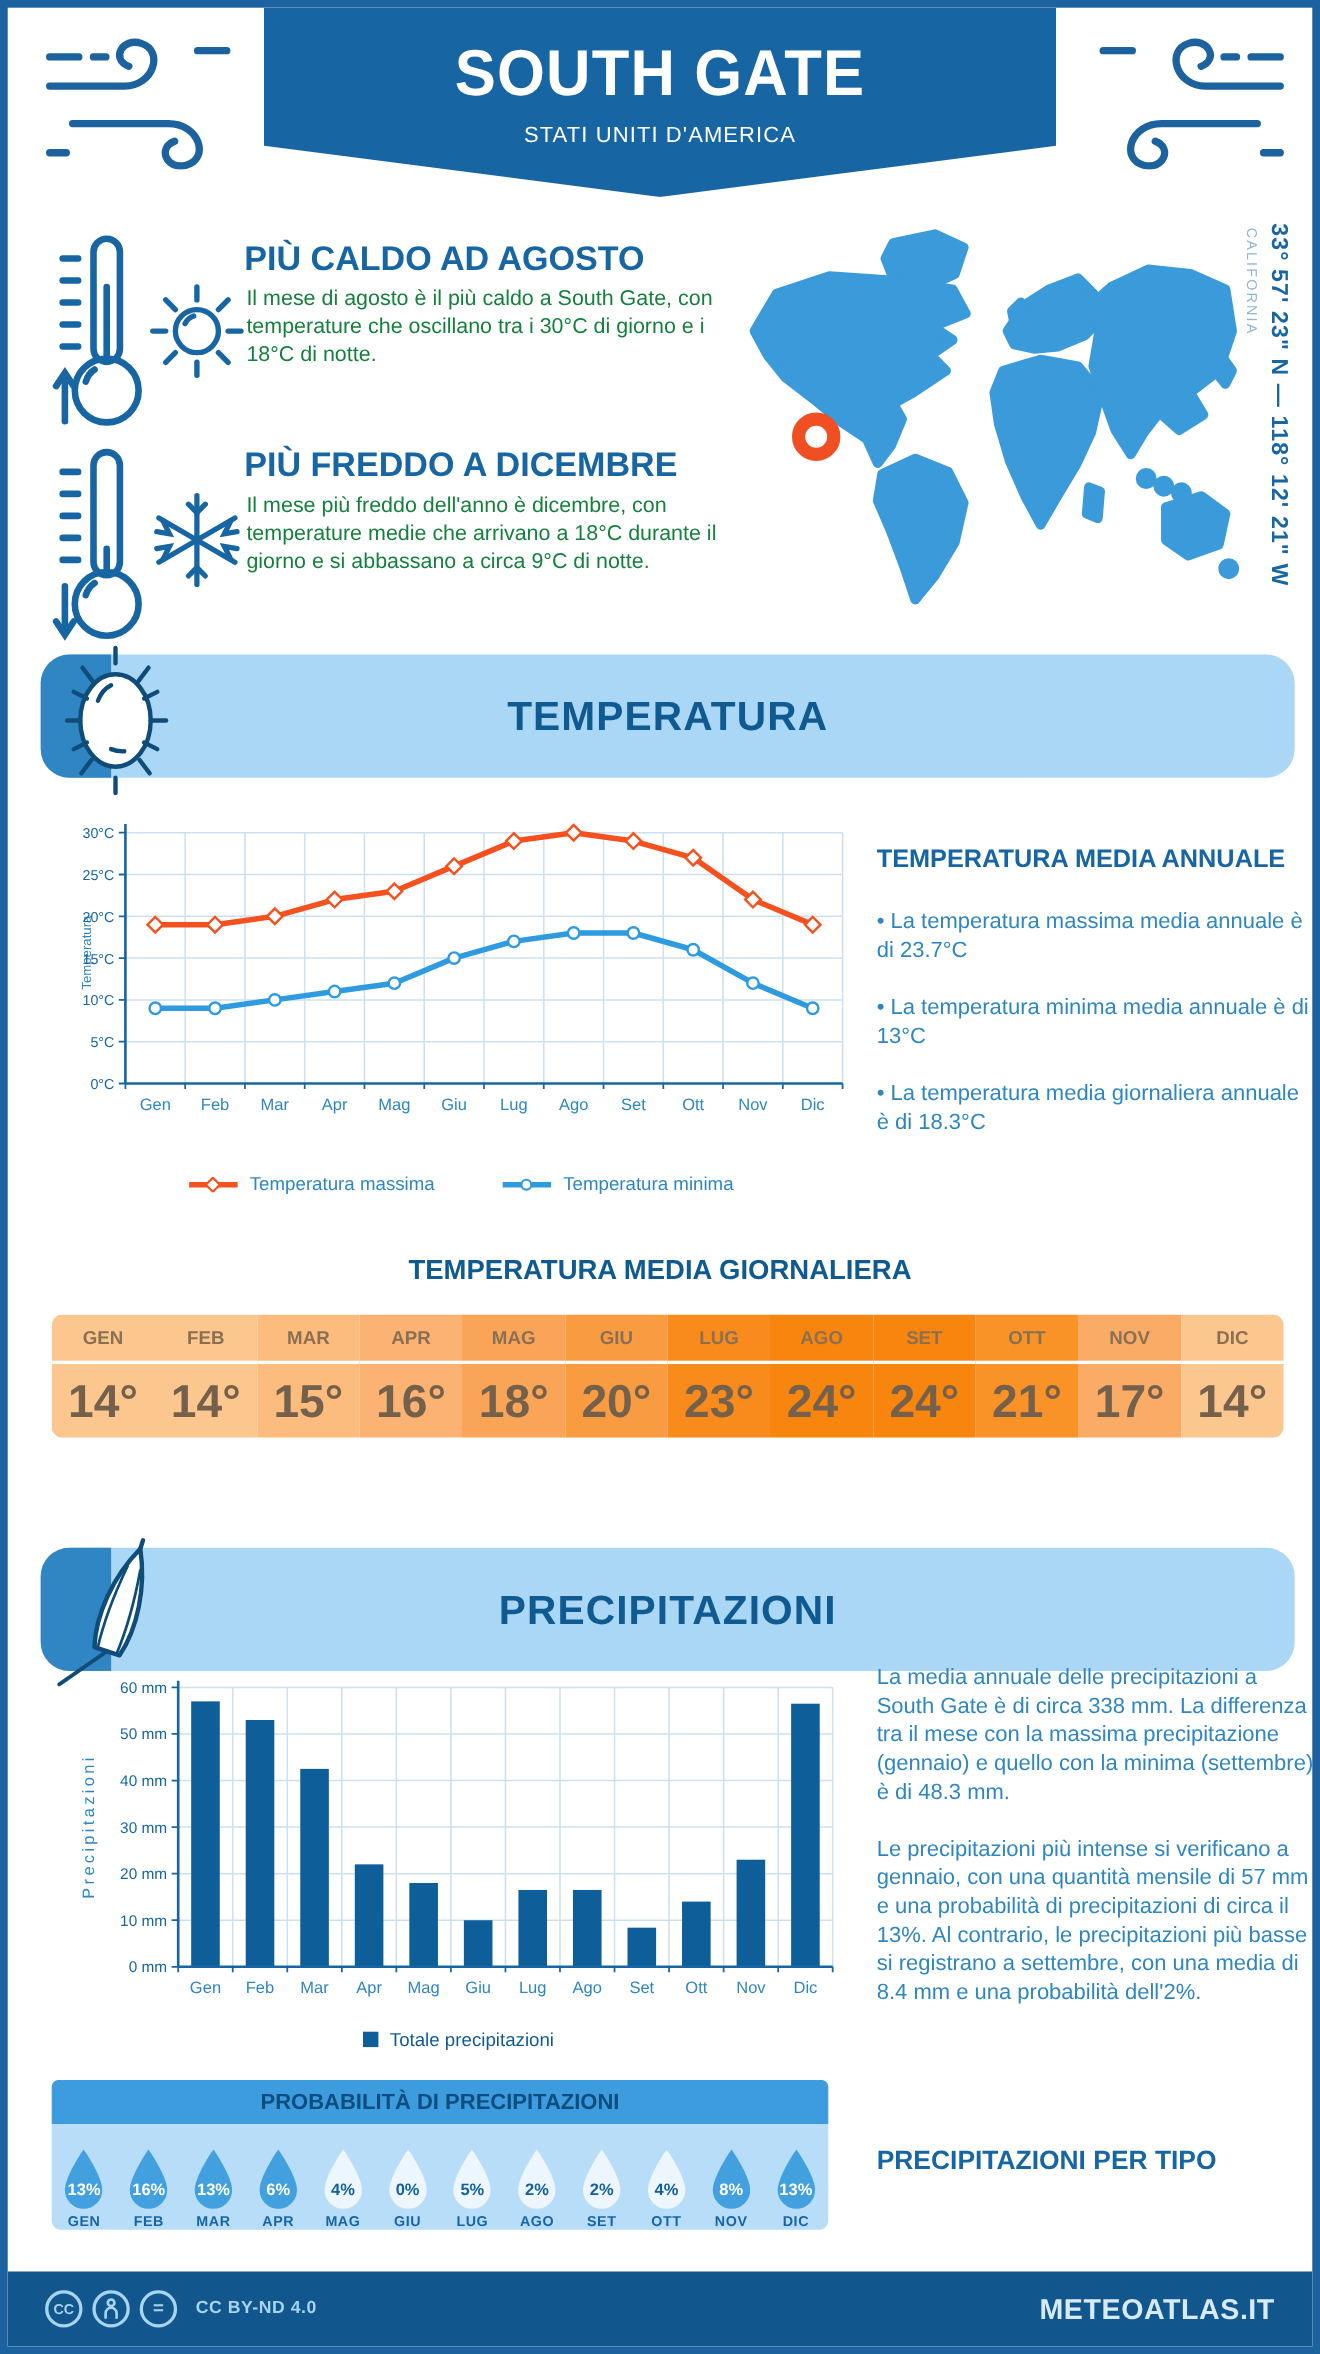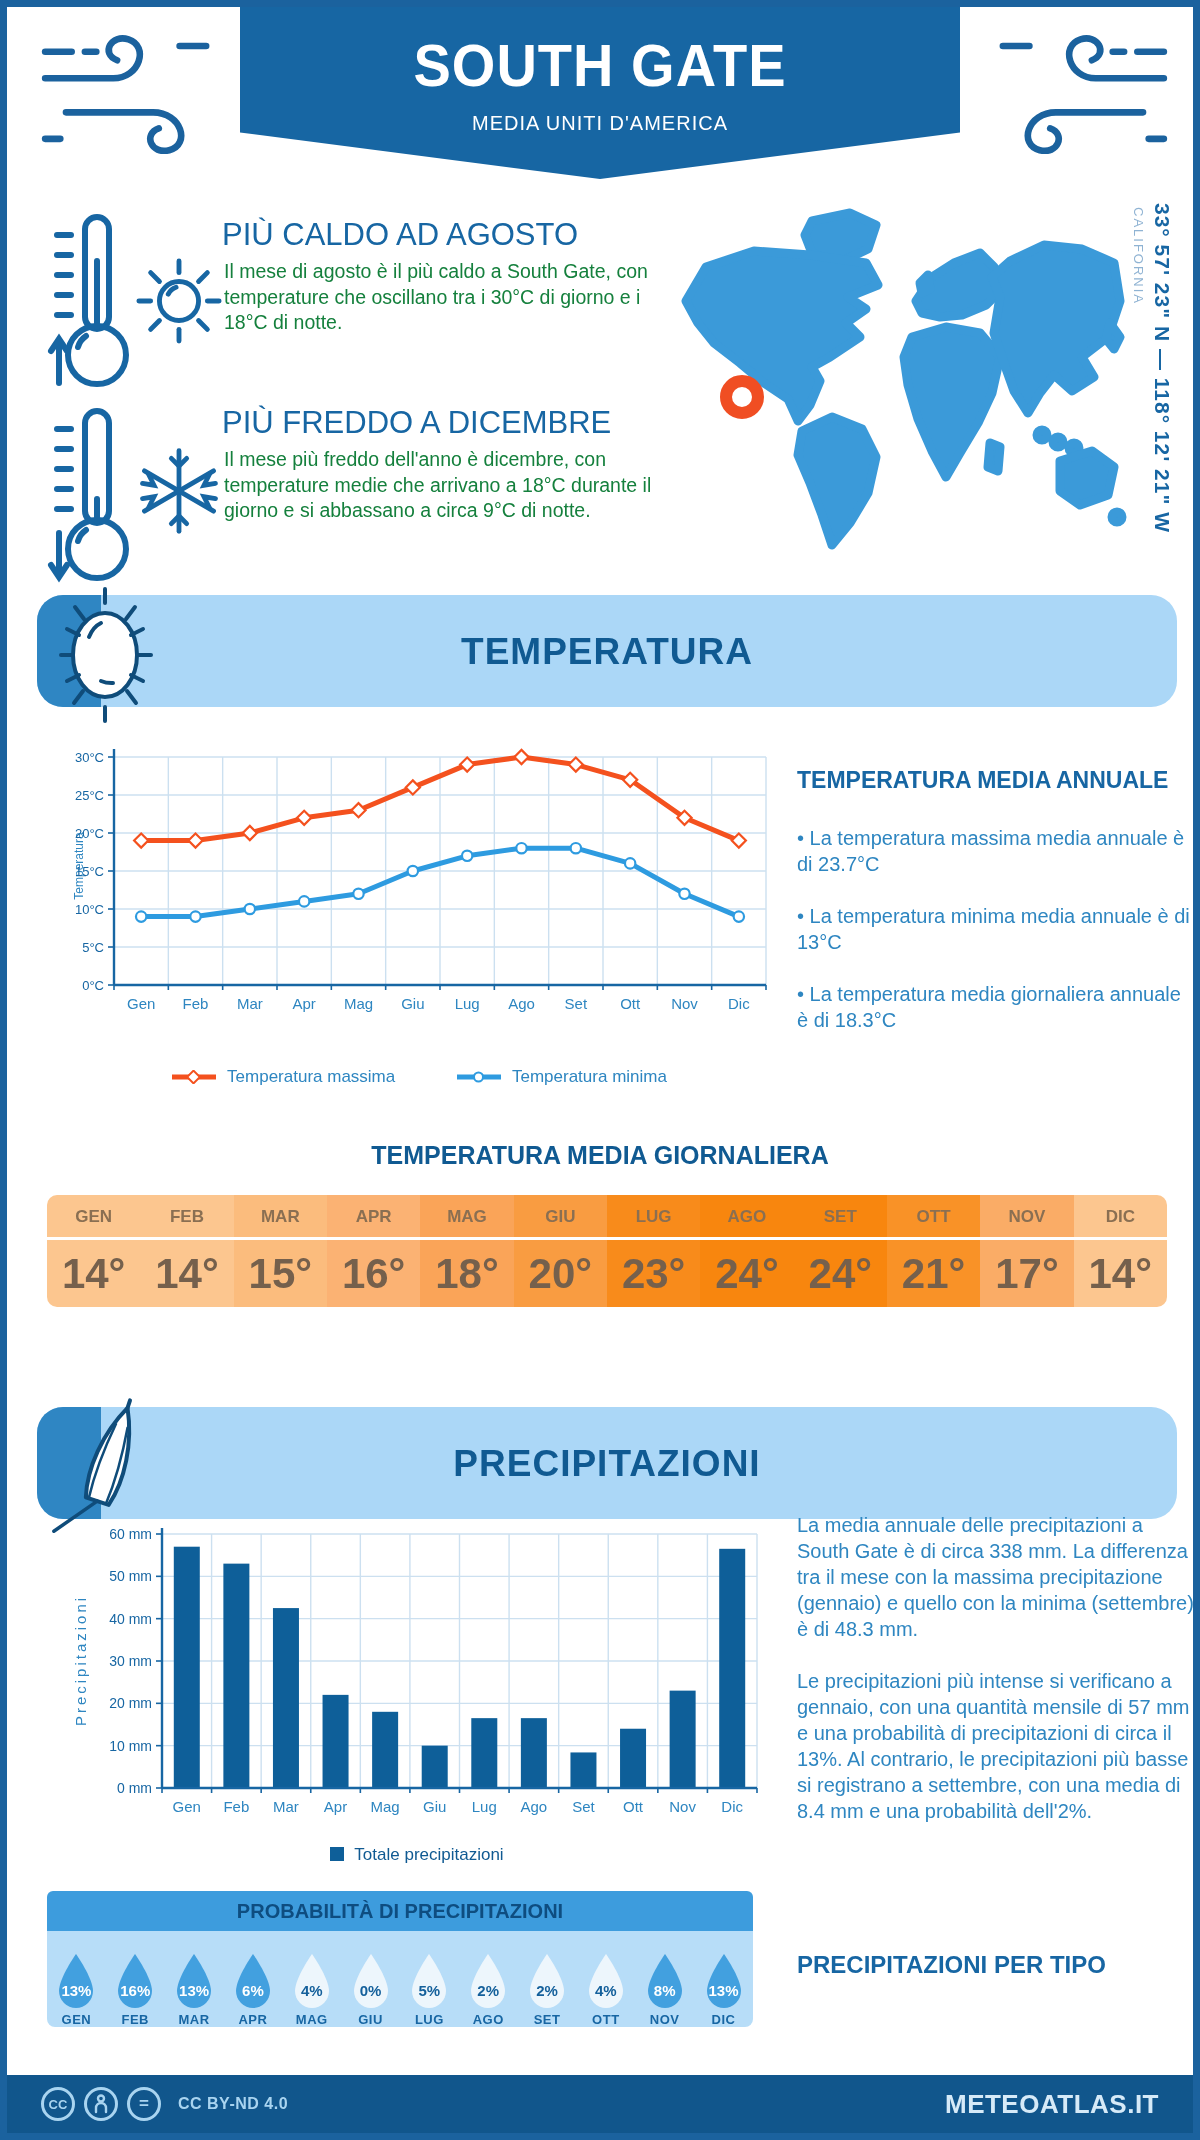--- a/index.html
+++ b/index.html
@@ -8,21 +8,21 @@
         font-family:"Liberation Sans","DejaVu Sans",sans-serif;padding-left:31px;}
   .abs{position:absolute;}
 
   
   .hdr-banner{left:233px;top:0;width:720px;height:172px;background:#1766A3;
     clip-path:polygon(0 0,100% 0,100% 73%,50% 100%,0 73%);text-align:center;color:#fff;}
   .hdr-title{margin-top:26px;font-size:56px;font-weight:bold;letter-spacing:1px;transform:scaleY(1.05);}
   .hdr-sub{margin-top:14px;font-size:20px;letter-spacing:1px;}
 
   
-  .hl-heading{font-size:31px;font-weight:normal;color:#1766A3;}
+  .hl-heading{font-size:31px;font-weight:bold;color:#1766A3;}
   .hl-body{font-size:19.5px;line-height:1.32;color:#15803d;}
 
   
   .vtext{writing-mode:vertical-rl;}
   .coords{font-size:21px;font-weight:bold;color:#1766A3;letter-spacing:1px;}
   .region{font-size:13px;color:#8FB3D3;letter-spacing:2px;}
 
   
   .sec-banner{width:1140px;height:112px;background:#ABD7F7;border-radius:26px;}
   .sec-accent{position:absolute;left:0;top:0;width:64px;height:112px;background:#2F86C3;border-radius:26px 0 0 26px;}
@@ -52,21 +52,21 @@
   
   .prob-card{left:40px;top:1884px;width:706px;}
   .prob-head{height:40px;background:#3D9CDD;border-radius:6px 6px 0 0;display:flex;align-items:center;justify-content:center;
     font-size:20px;font-weight:bold;color:#0E4D80;}
   .prob-body{height:96px;background:#B7DDF8;border-radius:0 0 8px 8px;display:flex;align-items:flex-end;padding-top:6px;box-sizing:border-box;}
   .drop-col{flex:1;position:relative;display:flex;flex-direction:column;align-items:center;}
   .drop-col .pct{position:absolute;top:30px;width:100%;text-align:center;font-size:15px;font-weight:bold;}
   .drop-col .lab{margin-top:0px;font-size:13px;font-weight:bold;color:#1766A3;letter-spacing:0.5px;}
 
   
-  .footer{left:0;right:0;bottom:0;height:58px;background:#11568C;display:flex;align-items:center;}
+  .footer{left:0;right:0;bottom:0;height:68px;background:#11568C;display:flex;align-items:center;}
   .cc-circle{width:34px;height:34px;border:3px solid #A9D4F0;border-radius:50%;display:flex;align-items:center;justify-content:center;
     color:#A9D4F0;font-weight:bold;margin-right:9px;box-sizing:border-box;}
   .cc-text{color:#A9D4F0;font-weight:bold;font-size:16px;margin-left:8px;letter-spacing:0.5px;}
   .brand{margin-left:auto;margin-right:34px;color:#D6EAF8;font-weight:bold;font-size:26px;letter-spacing:0.5px;}
 </style>
 </head>
 <body>
 
 <div class="page">
 
@@ -86,21 +86,21 @@
       <path d="M30 88 H122 C152 88 162 122 139 128 C120 133 111 111 128 105"></path>
       <path d="M8 24 H36"></path>
         <path d="M50 24 H62"></path>
       <path d="M8 116 H24"></path>
         <path d="M150 18 H178"></path>
     </g>
   </svg>
 
   <div class="abs hdr-banner">
     <div class="hdr-title">SOUTH GATE</div>
-    <div class="hdr-sub">MEDIA UNITI D'AMERICA</div>
+    <div class="hdr-sub">STATI UNITI D'AMERICA</div>
   </div>
 
   <svg class="abs" style="left:40px;top:202px" width="95" height="180" viewBox="0 0 95 180">
     <g fill="none" stroke="#1766A3" stroke-width="6" stroke-linecap="round">
       <rect x="38" y="8" width="24" height="112" rx="12"></rect>
       <circle cx="50" cy="146" r="29"></circle>
       <path d="M50 52 V118"></path>
       <path d="M31 138 a20 20 0 0 1 8 -11"></path>
       <path d="M10 26 H24"></path>
         <path d="M10 46 H24"></path>

